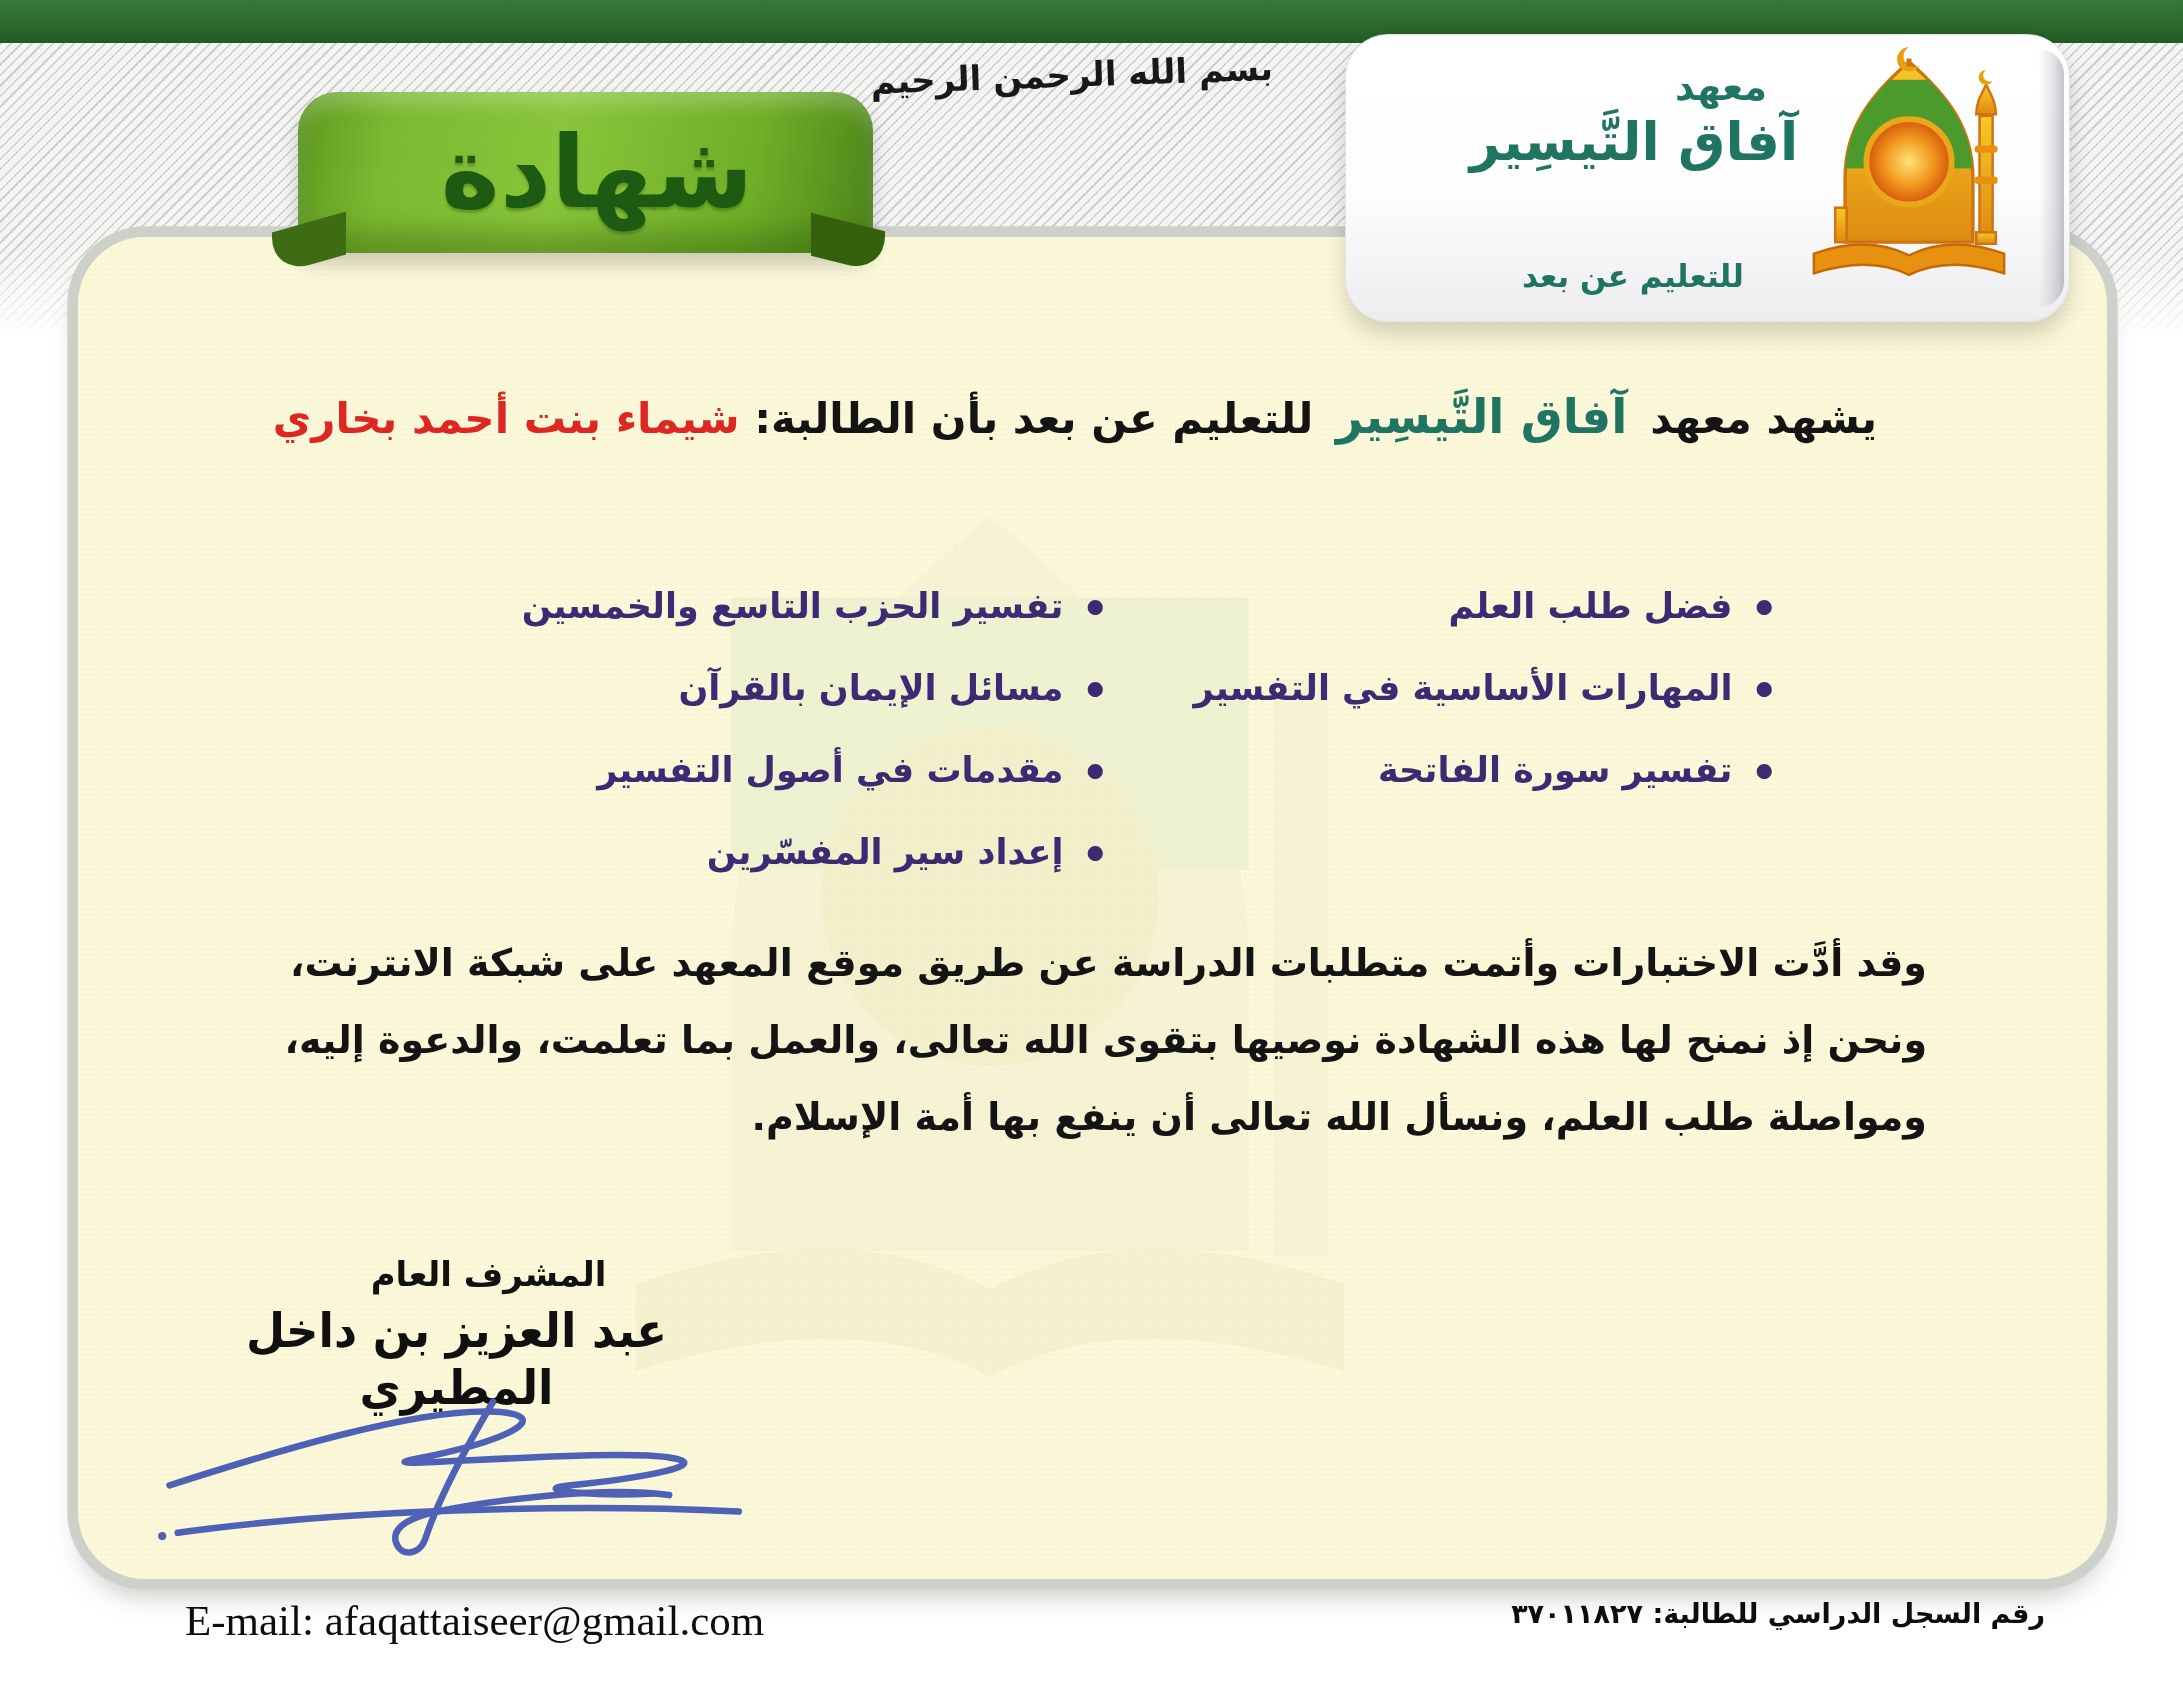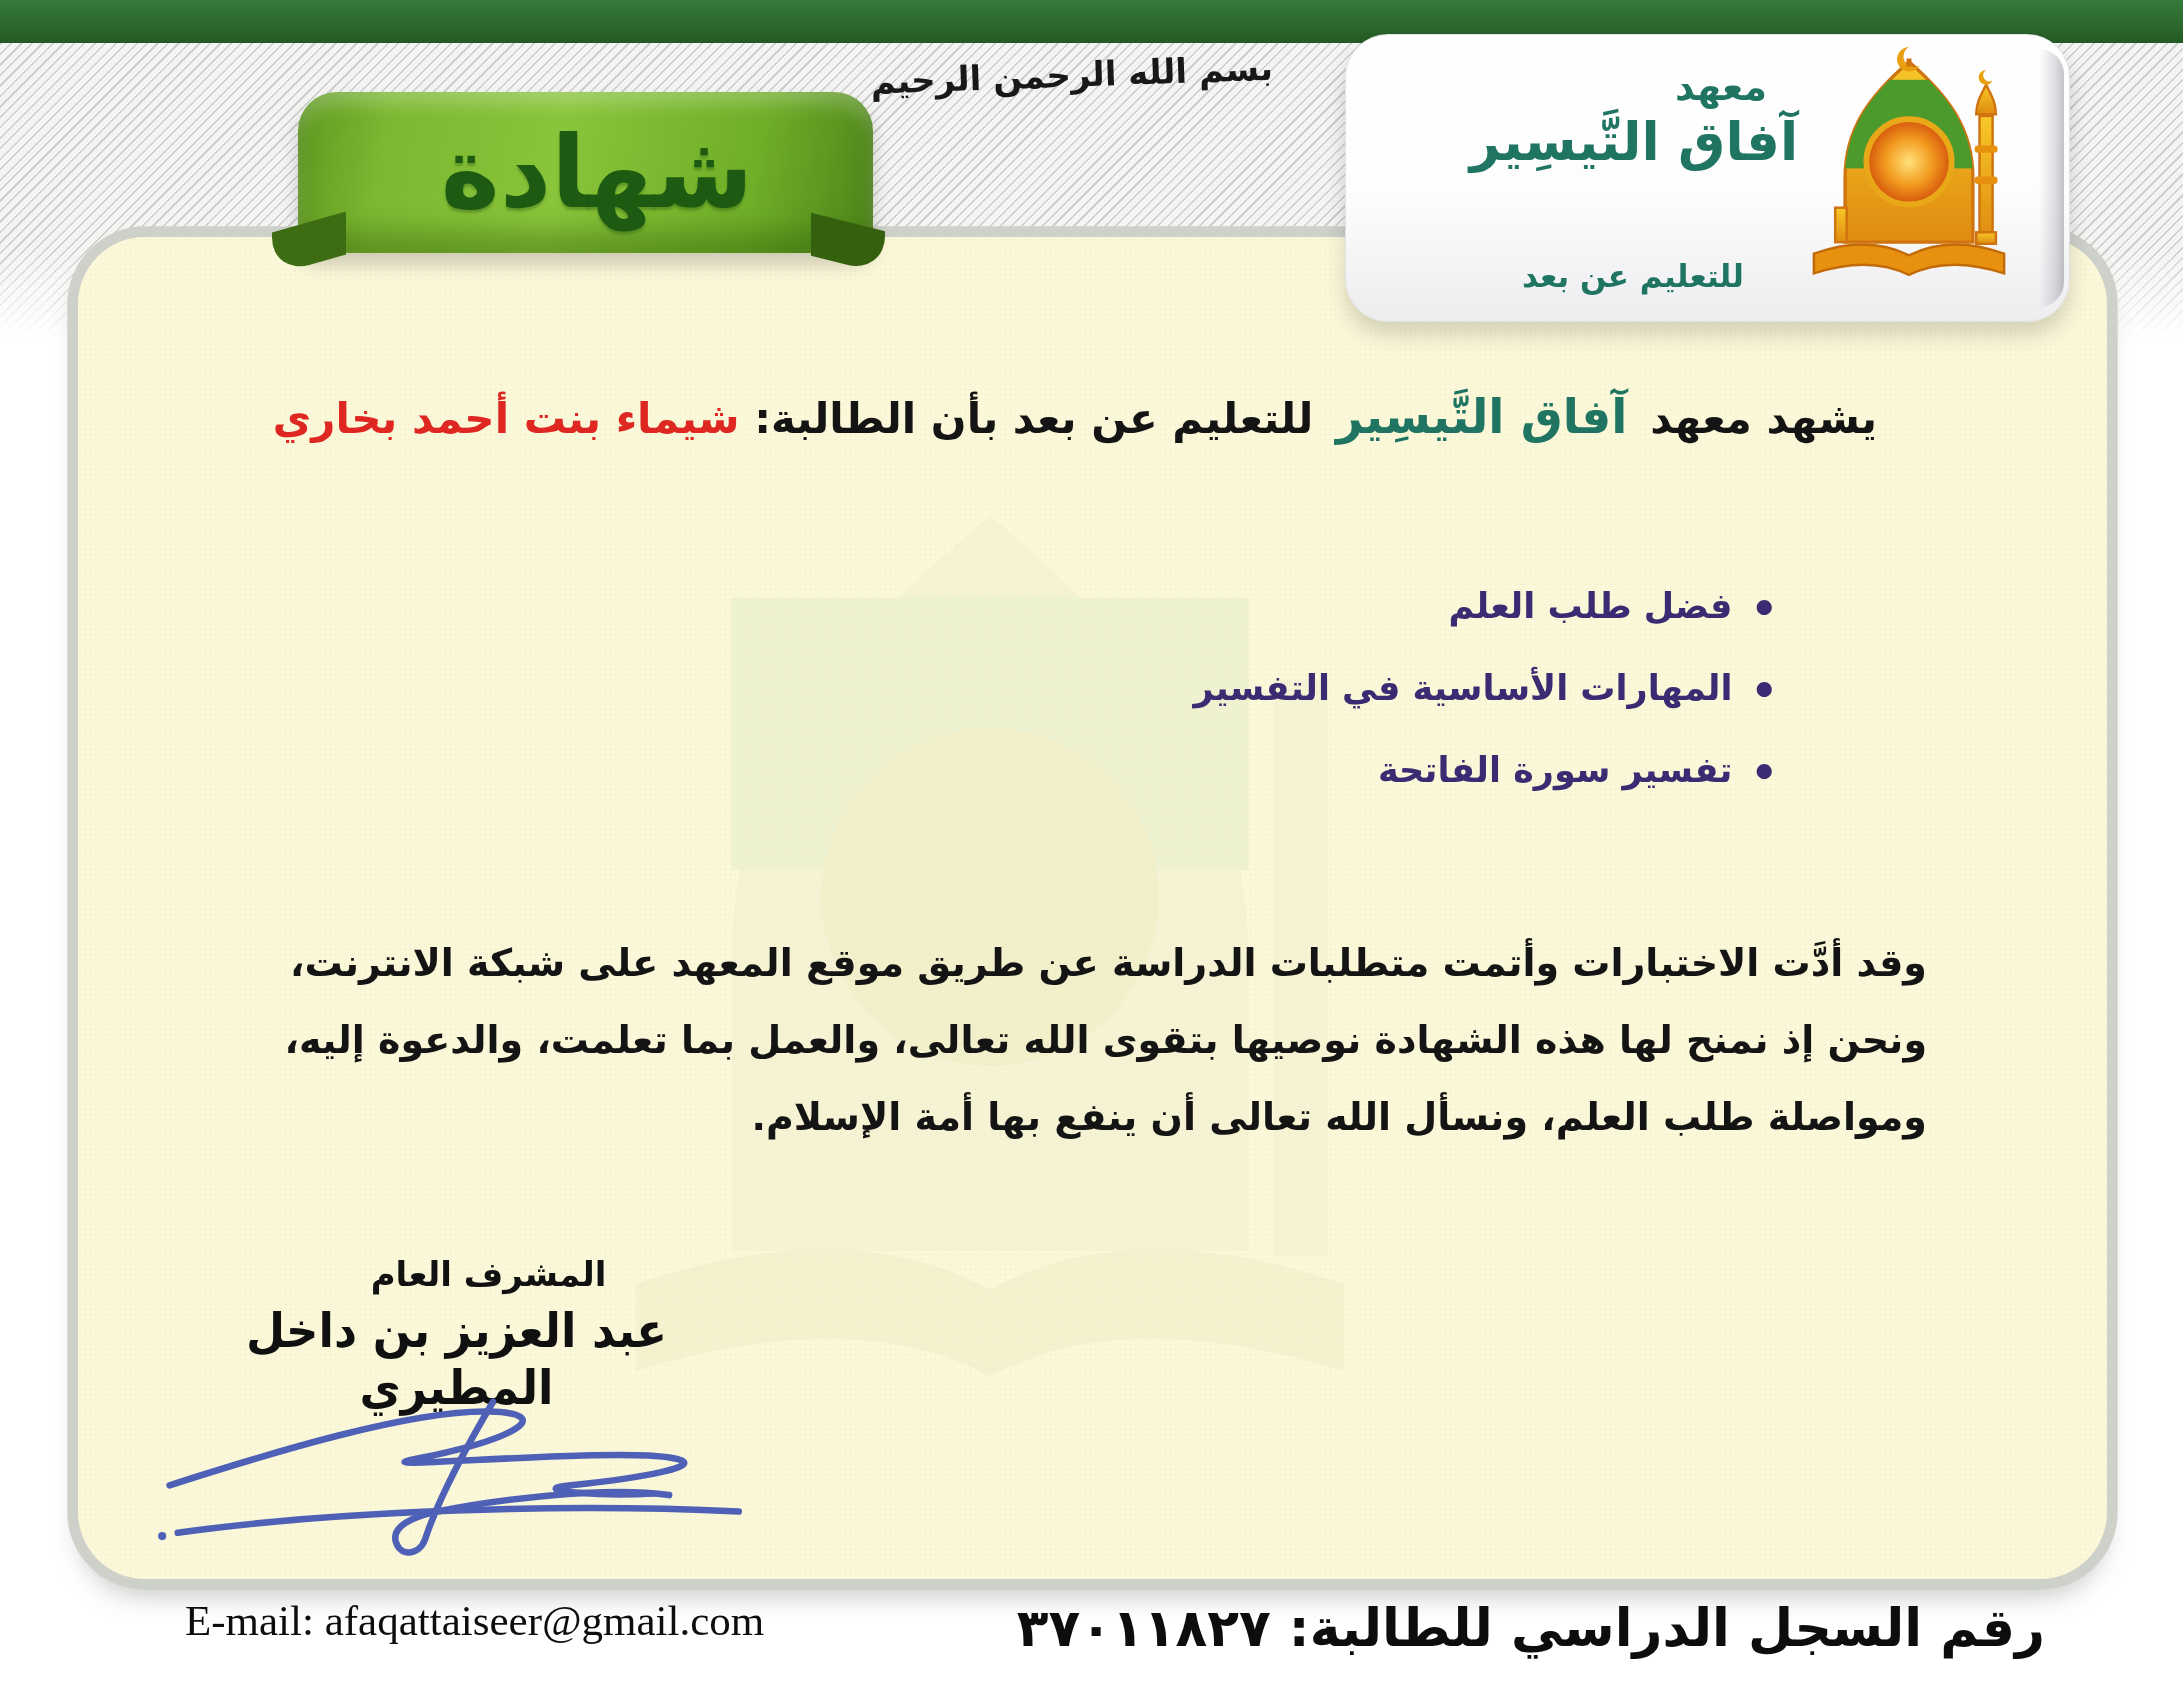--- a/index.html
+++ b/index.html
@@ -81,21 +81,21 @@
   .logo-name{position:absolute;top:76px;left:99px;width:378px;text-align:center;white-space:nowrap;
         font-size:53px;font-weight:800;color:#1f7562;}
   .logo-tagline{position:absolute;top:223px;left:164px;width:246px;text-align:center;white-space:nowrap;
         font-size:31px;font-weight:800;color:#1f7562;}
   .mosque{position:absolute;right:53px;top:11.5px;width:214px;height:246px;}
 
   
   .footer-email{position:absolute;left:185px;top:1596px;z-index:3;
         font-family:"Liberation Serif",serif;font-size:43px;color:#0d0d0d;}
   .footer-record{position:absolute;right:138px;top:1598px;z-index:3;text-align:right;
-        font-weight:bold;font-size:52px;color:#0d0d0d;}
+        font-weight:bold;font-size:27px;color:#0d0d0d;}
 </style>
 </head>
 <body>
 
 <div class="page">
 
   <div class="top-bar"></div>
   <div class="top-bar-dashes"></div>
   <div class="stripe-band"></div>
 
@@ -115,20 +115,26 @@
         <span class="logo-inline">آفاق التَّيسِير</span>
         <span>للتعليم عن بعد بأن الطالبة:</span>
         <span class="student-name">شيماء بنت أحمد بخاري</span>
       </div>
     </div>
 
     <ul class="subjects subjects-right rtl">
       <li>فضل طلب العلم</li>
       <li>المهارات الأساسية في التفسير</li>
       <li>تفسير سورة الفاتحة</li>
+    </ul>
+    <ul class="subjects subjects-left rtl">
+      <li>تفسير الحزب التاسع والخمسين</li>
+      <li>مسائل الإيمان بالقرآن</li>
+      <li>مقدمات في أصول التفسير</li>
+      <li>إعداد سير المفسّرين</li>
     </ul>
 
     <div class="para rtl">
       <div>وقد أدَّت الاختبارات وأتمت متطلبات الدراسة عن طريق موقع المعهد على شبكة الانترنت،</div>
       <div>ونحن إذ نمنح لها هذه الشهادة نوصيها بتقوى الله تعالى، والعمل بما تعلمت، والدعوة إليه،</div>
       <div>ومواصلة طلب العلم، ونسأل الله تعالى أن ينفع بها أمة الإسلام.</div>
     </div>
 
     <div class="sup-title rtl">المشرف العام</div>
     <div class="sup-name rtl">عبد العزيز بن داخل المطيري</div>

